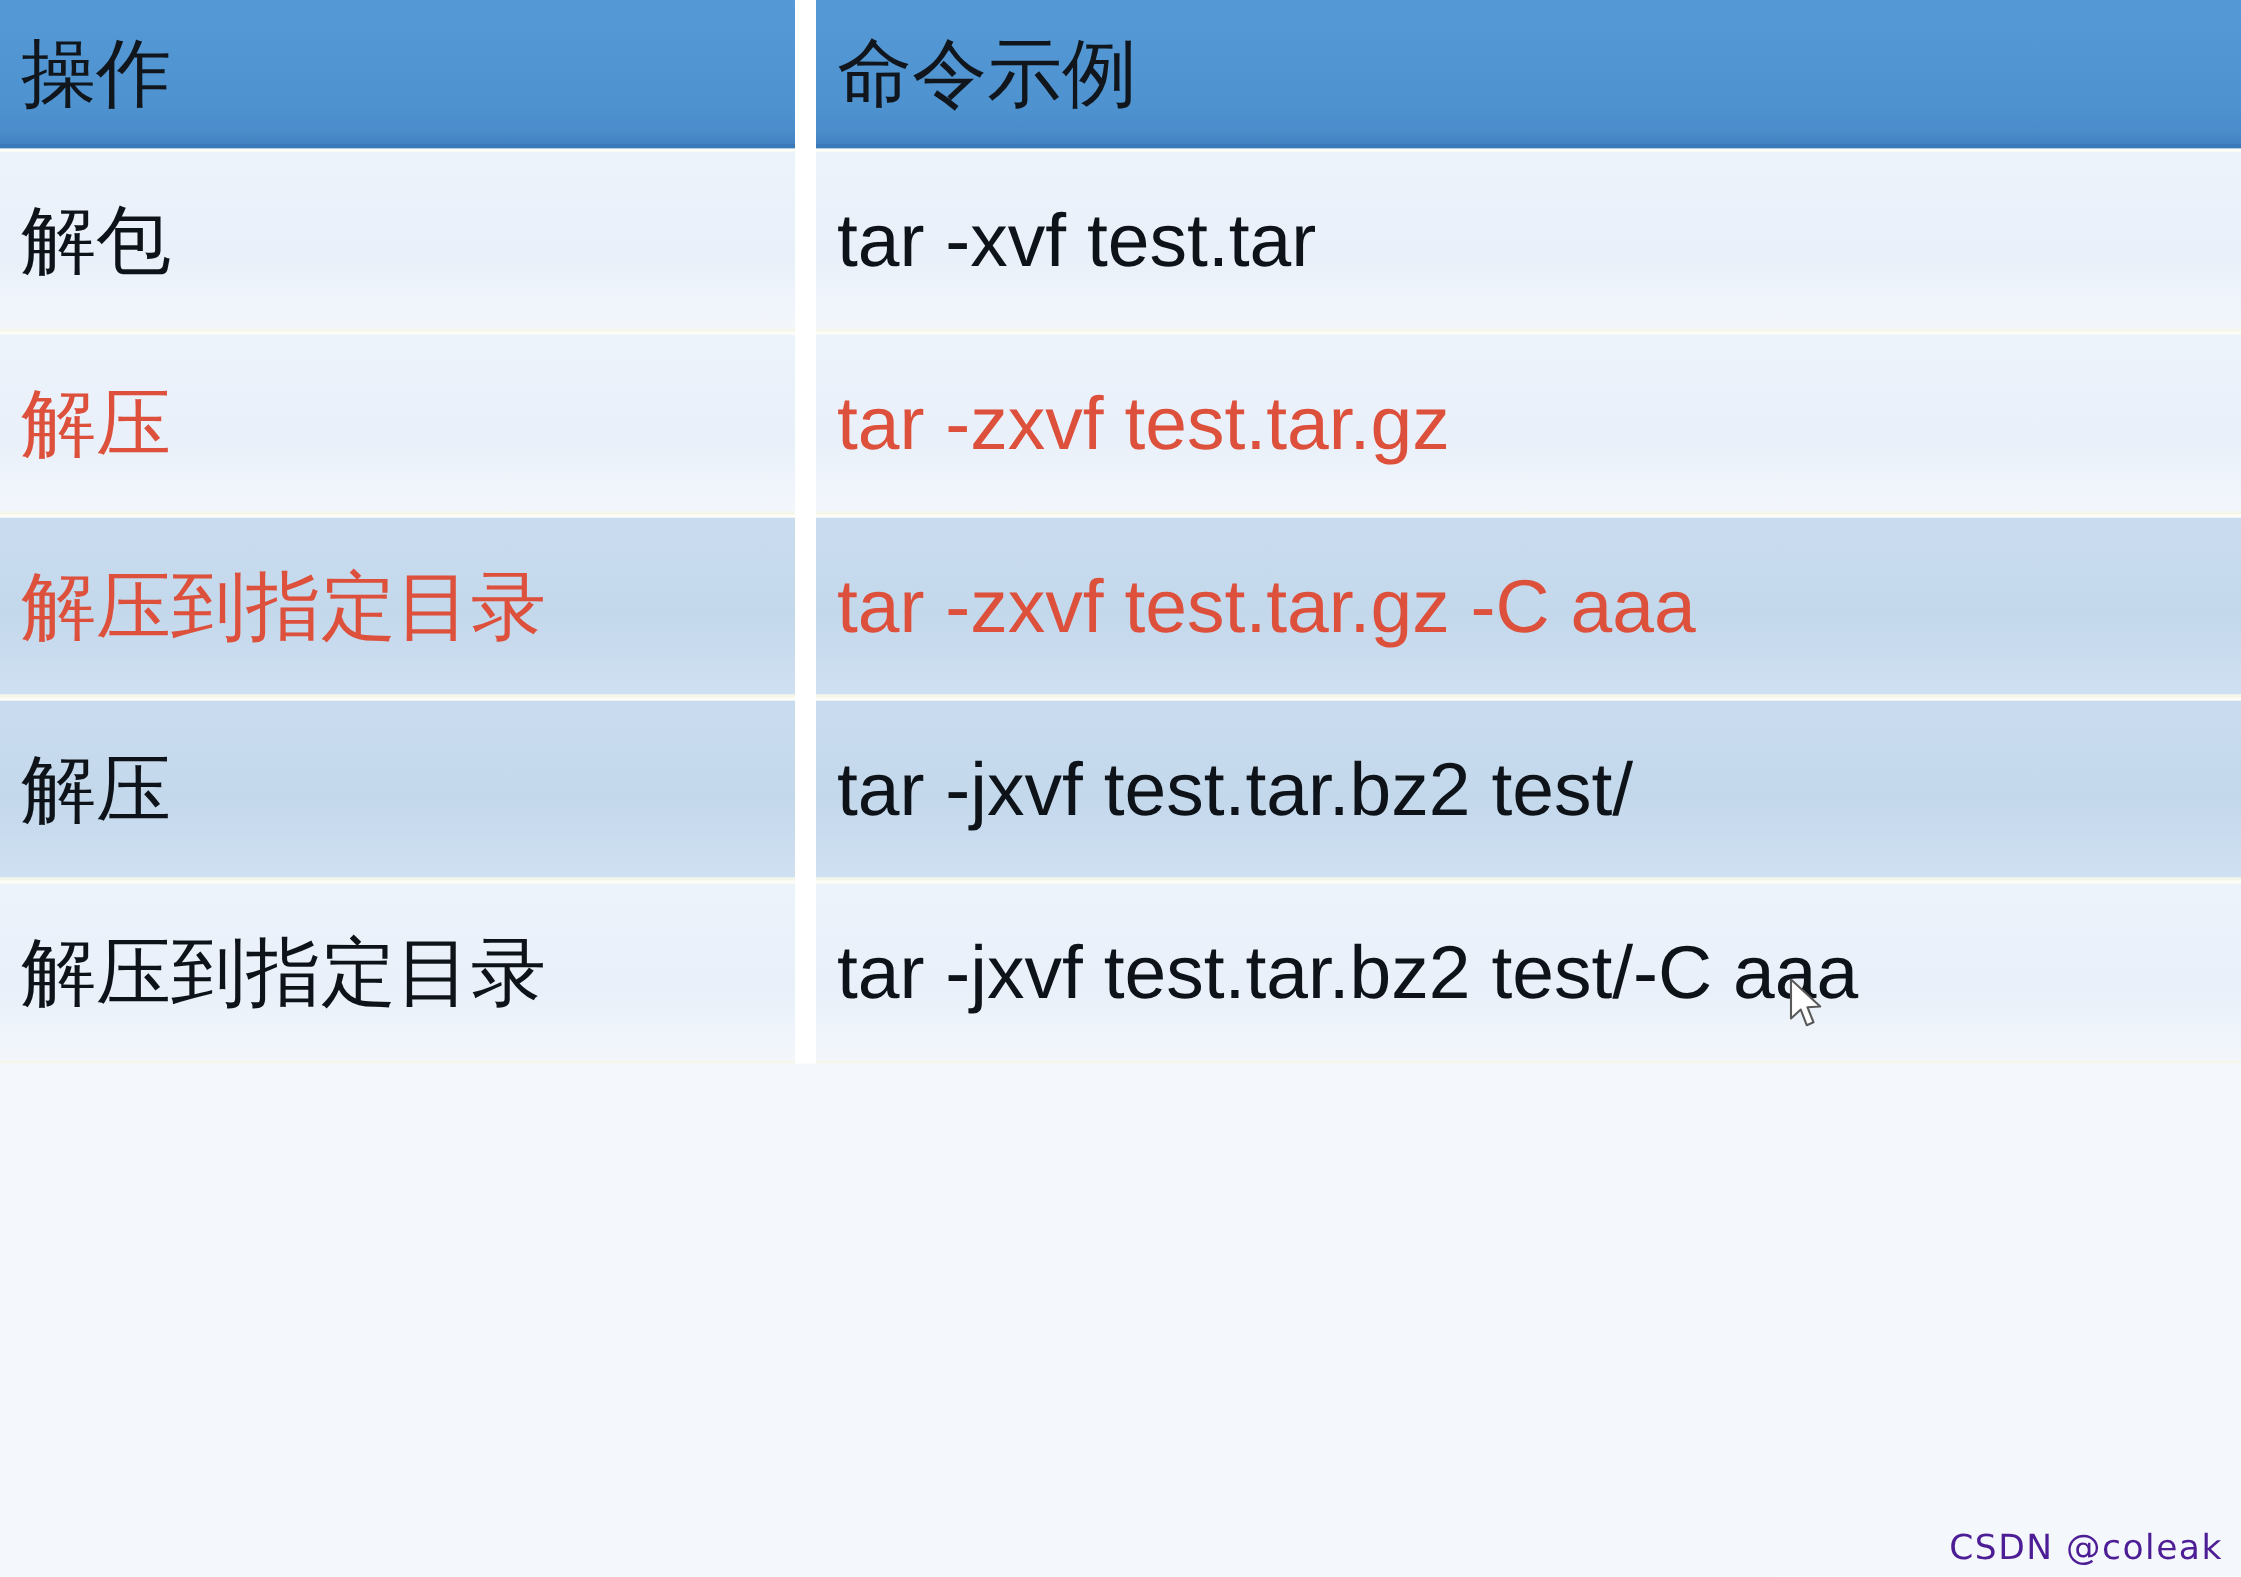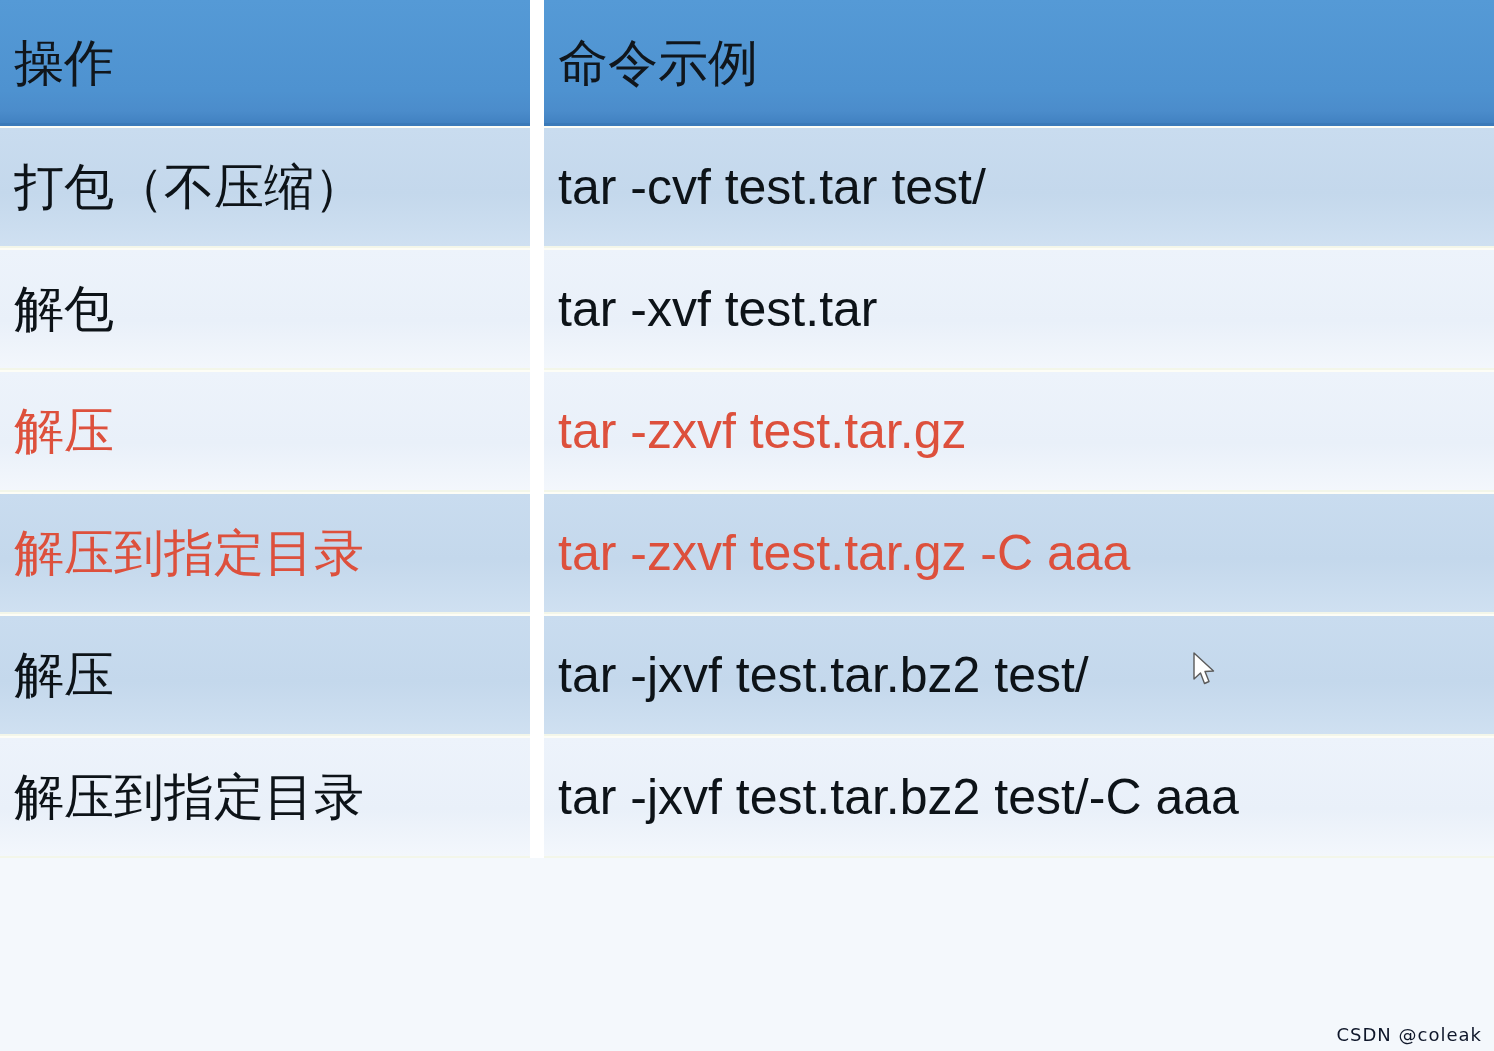--- a/index.html
+++ b/index.html
@@ -27,21 +27,21 @@
     border-collapse: separate;
     border-spacing: 0;
     table-layout: fixed;
   }
 
   col.col-op   { width: 530px; }
   col.col-gap  { width: 14px;  }
   col.col-cmd  { width: 950px; }
 
   thead th {
-    height: 126px;
+    height: 99px;
     padding: 0 0 0 14px;
     margin: 5px;
     text-align: left;
     vertical-align: middle;
     font-weight: normal;
     font-size: 50px;
     line-height: 1.05;
     color: #10161c;
     background: linear-gradient(180deg, #559ad6 0%, #4e92d0 72%, #4b8ccb 88%, #3f7fbf 100%);
     box-shadow: inset 0 -3px 0 #3b7ab9;
@@ -89,22 +89,22 @@
 
   .t-red  { color: #dd503c; }
   .t-dark { color: #0d1318; }
 
   .cn { letter-spacing: 0px; }
 
   .watermark {
     position: absolute;
     right: 12px;
     bottom: 6px;
-    font-size: 18px;
-    color: #0f172a;
+    font-size: 23px;
+    color: #4c1d95;
     letter-spacing: 1px;
     font-family: "DejaVu Sans", sans-serif;
     pointer-events: none;
   }
 
   .cursor {
     position: absolute;
     left: 1192px;
     top: 652px;
     width: 26px;
@@ -124,25 +124,20 @@
       <col class="col-cmd">
     </colgroup>
     <thead>
       <tr>
         <th class="cn">操作</th>
         <th class="gapcell"></th>
         <th class="cn">命令示例</th>
       </tr>
     </thead>
     <tbody id="tbody">
-        <tr class="row-blue">
-          <td class="cn t-dark">打包（不压缩）</td>
-          <td class="gapcell"></td>
-          <td class="t-dark">tar -cvf test.tar test/</td>
-        </tr>
         <tr class="row-pale">
           <td class="cn t-dark">解包</td>
           <td class="gapcell"></td>
           <td class="t-dark">tar -xvf test.tar</td>
         </tr>
         <tr class="row-pale">
           <td class="cn t-red">解压</td>
           <td class="gapcell"></td>
           <td class="t-red">tar -zxvf test.tar.gz</td>
         </tr>

